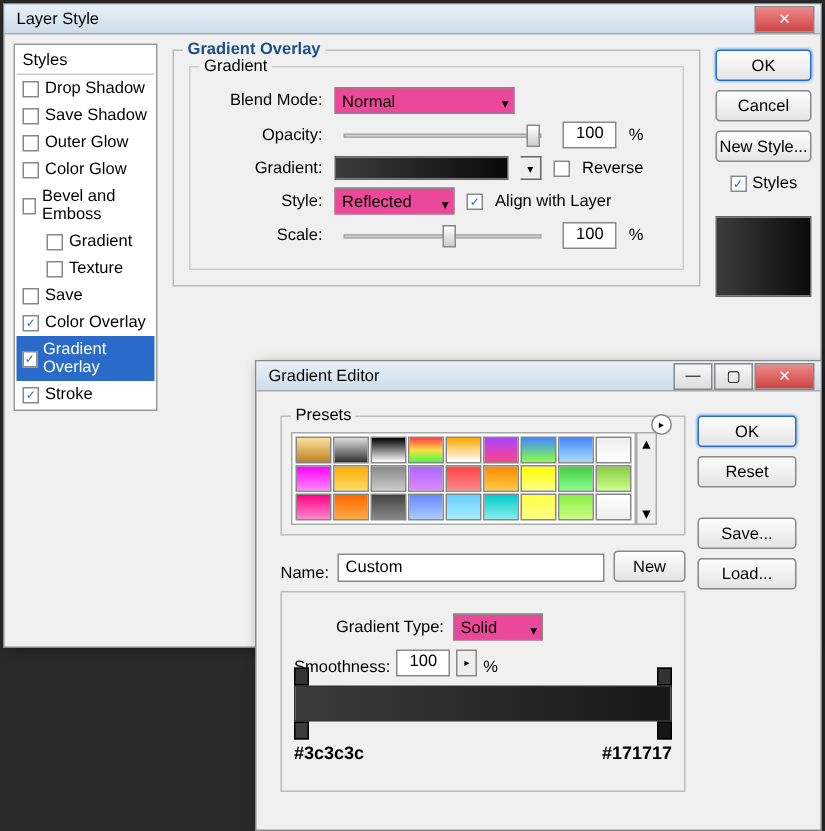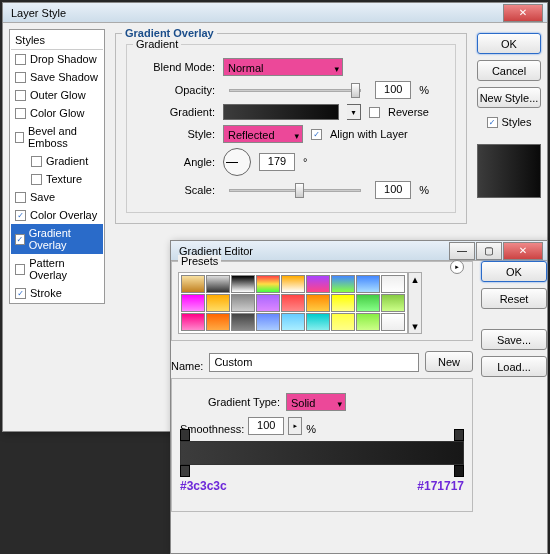--- a/index.html
+++ b/index.html
@@ -34,39 +34,39 @@
 .angle{width:28px;height:28px;border:1px solid #666;border-radius:50%;background:#f8f8f8;position:relative}
 .angle::after{content:"";position:absolute;width:12px;height:1px;background:#000;top:13px;left:2px}
 .rcol{width:86px;display:flex;flex-direction:column;gap:6px;padding-top:4px}
 .btn{border:1px solid #888;background:linear-gradient(to bottom,#fdfdfd,#e4e4e4);padding:3px 0;text-align:center;border-radius:3px;height:21px;display:flex;align-items:center;justify-content:center}
 .btn.default{border:1px solid #2a6bc9;box-shadow:0 0 2px #4a8be9}
 .preview-cb{display:flex;align-items:center;gap:4px;justify-content:center;margin:2px 0}
 .preview-box{width:64px;height:54px;border:1px solid #666;background:linear-gradient(to right,#3c3c3c,#0a0a0a);margin:8px auto}
 
 
 .ge{left:170px;top:240px;width:378px;height:314px}
-.ge-body{padding:0;display:flex;gap:8px}
+.ge-body{padding:16px;display:flex;gap:8px}
 .ge-main{flex:1}
 .presets-group{border:1px solid #bbb;padding:10px 6px 6px;position:relative}
 .presets-title{position:absolute;top:-7px;left:6px;background:#f0f0f0;padding:0 3px}
 .menuarrow{position:absolute;top:-2px;right:8px;width:14px;height:14px;border:1px solid #888;border-radius:50%;background:#fff;display:flex;align-items:center;justify-content:center;font-size:7px}
 .presets-grid{display:grid;grid-template-columns:repeat(9,24px);gap:1px;background:#fff;border:1px solid #aaa;padding:2px}
 .sw{width:24px;height:18px;border:1px solid #888}
 .scroll{width:14px;background:#eee;border:1px solid #aaa;display:flex;flex-direction:column;align-items:center;justify-content:space-between;font-size:8px}
 .presets-wrap{display:flex}
 .name-row{display:flex;align-items:flex-end;gap:6px;margin:10px 0 6px}
 .name-input{flex:1;border:1px solid #888;background:#fff;padding:2px 4px;height:19px}
 .gtype-row{display:flex;align-items:center;gap:6px;margin:6px 0}
 .smooth-row{display:flex;align-items:flex-end;gap:4px;margin:4px 0}
 .gradbar-wrap{position:relative;margin-top:6px}
 .gradbar{height:24px;border:1px solid #333;background:linear-gradient(to right,#3c3c3c,#171717)}
 .stop{position:absolute;width:10px;height:12px;background:#333;border:1px solid #000}
 .stop.top{top:-12px}
 .stop.bot{bottom:-12px}
-.hex{position:absolute;font-size:12px;font-weight:bold;color:#6d28d9}
+.hex{position:absolute;font-size:12px;font-weight:bold;color:#000000}
 .ge-rcol{width:66px;display:flex;flex-direction:column;gap:6px}
 </style>
 </head>
 <body>
 
 <div class="dialog" style="left:2px;top:2px;width:546px;height:430px">
   <div class="titlebar">
     <span class="titlebar-title">Layer Style</span>
     <div class="winbtns">
       <div class="winbtn close">✕</div>
@@ -110,24 +110,20 @@
           </div>
           <div class="sb-item">
             <span class="cb">✓</span>
             <span>Color Overlay</span>
           </div>
           <div class="sb-item selected">
             <span class="cb">✓</span>
             <span>Gradient Overlay</span>
           </div>
           <div class="sb-item">
-            <span class="cb"></span>
-            <span>Pattern Overlay</span>
-          </div>
-          <div class="sb-item">
             <span class="cb">✓</span>
             <span>Stroke</span>
           </div>
         </div>
     </div>
     <div class="main">
       <div class="group">
         <span class="group-title">Gradient Overlay</span>
         <div class="inner-group">
           <span class="inner-title">Gradient</span>
@@ -152,26 +148,20 @@
             <span class="cb"></span>
             <span>Reverse</span>
           </div>
           <div class="row">
             <span class="label">Style:</span>
             <div class="select">
                 <span>Reflected</span>
               </div>
             <span class="cb">✓</span>
             <span>Align with Layer</span>
-          </div>
-          <div class="row">
-            <span class="label">Angle:</span>
-            <div class="angle"></div>
-            <div class="numbox">179</div>
-            <span>°</span>
           </div>
           <div class="row">
             <span class="label">Scale:</span>
             <div class="slider">
                 <div class="thumb" style="left:50%"></div>
               </div>
             <div class="numbox">100</div>
             <span>%</span>
           </div>
         </div>

